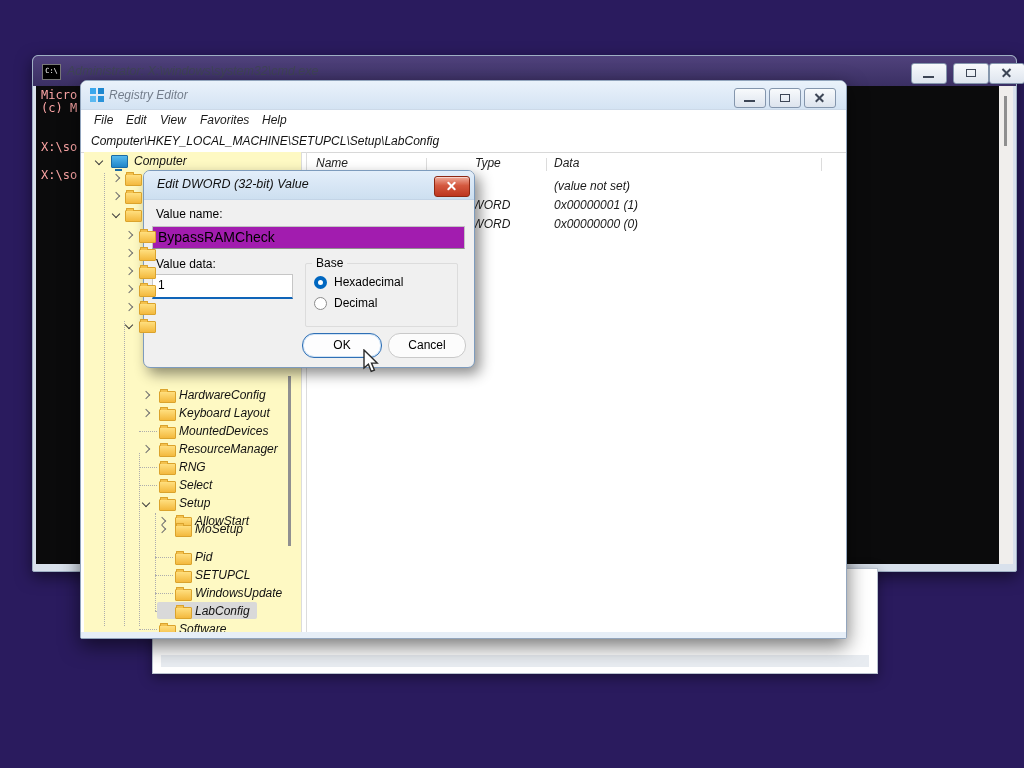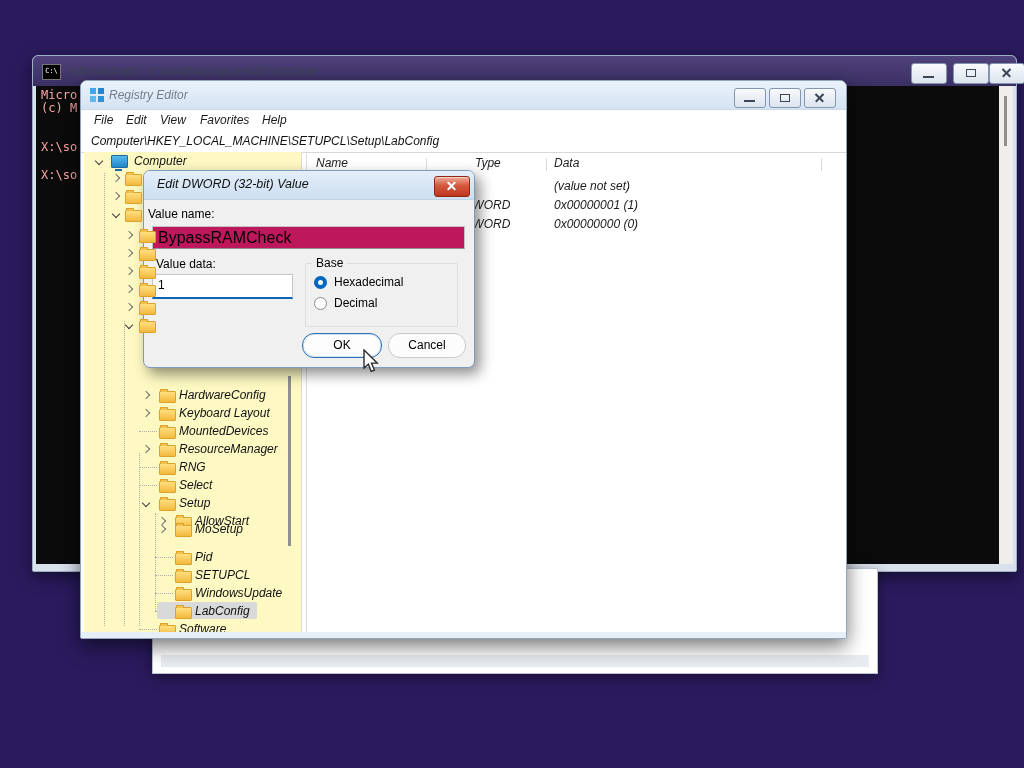--- a/index.html
+++ b/index.html
@@ -81,22 +81,22 @@
   .dlg{position:absolute;left:143px;top:170px;width:330px;height:196px;background:#f0f0f0;
     border:1px solid #7d9bbd;border-radius:7px;box-shadow:5px 6px 14px rgba(0,0,0,.45);}
   .dlg-titlebar{position:absolute;left:0;top:0;right:0;height:28px;border-radius:6px 6px 0 0;
     background:linear-gradient(#e3eefa,#cddff0);border-bottom:1px solid #c3d4e6;}
   .dlg-title{position:absolute;left:13px;top:6px;font-size:12.5px;font-style:italic;color:#111;}
   .dlg-close{position:absolute;left:290px;top:5px;width:34px;height:19px;border:1px solid #8e2813;border-radius:3px;
     background:linear-gradient(#f0ac9b,#d4593f 45%,#bd3620);box-shadow:inset 0 1px 0 rgba(255,255,255,.5);}
   .dlg-close .x1,.dlg-close .x2{position:absolute;left:11px;top:8px;width:11px;height:2px;background:#fff;border-radius:1px;}
   .dlg-close .x1{transform:rotate(45deg);} .dlg-close .x2{transform:rotate(-45deg);}
   .dlg label,.dlg .lbl{position:absolute;font-size:12px;color:#000;}
-  .fld-name{position:absolute;left:8px;top:55px;width:306px;height:21px;background:#be185d;
-    border:1px solid #c2c2c2;border-bottom:1px solid #8f8f8f;font-size:16px;line-height:21px;padding-left:5px;color:#000;}
+  .fld-name{position:absolute;left:8px;top:55px;width:306px;height:21px;background:#a21caf;
+    border:1px solid #c2c2c2;border-bottom:1px solid #8f8f8f;font-size:14px;line-height:21px;padding-left:5px;color:#000;}
   .fld-data{position:absolute;left:8px;top:103px;width:134px;height:22px;background:#fff;
     border:1px solid #c6c6c6;border-bottom:2px solid #0f64b8;font-size:12px;line-height:21px;padding-left:5px;color:#000;}
   .grp{position:absolute;left:161px;top:92px;width:151px;height:62px;border:1px solid #dcdcdc;border-radius:2px;}
   .grp-lbl{position:absolute;left:168px;top:85px;background:#f0f0f0;padding:0 4px;font-size:12px;color:#000;}
   .radio{position:absolute;width:13px;height:13px;border-radius:50%;background:#fff;box-sizing:border-box;}
   .radio.on{border:4px solid #0067c0;}
   .radio.off{border:1px solid #8c8c8c;}
   .btn{position:absolute;top:162px;height:23px;border-radius:12px;font-size:12px;text-align:center;line-height:22px;color:#000;}
   .btn-ok{left:158px;width:78px;background:#fdfdfe;border:1px solid #2f6fb5;box-shadow:inset 0 0 0 1px #cfe3f6;}
   .btn-cancel{left:244px;width:76px;background:#fcfcfc;border:1px solid #c9c9c9;}
@@ -332,21 +332,21 @@
   </div>
 
   <div class="dlg">
     <div class="dlg-titlebar">
       <div class="dlg-title">Edit DWORD (32-bit) Value</div>
       <div class="dlg-close">
         <span class="x1"></span>
           <span class="x2"></span>
       </div>
     </div>
-    <div class="lbl" style="left:4px;top:36px;">Value name:</div>
+    <div class="lbl" style="left:12px;top:36px;">Value name:</div>
     <div class="fld-name">BypassRAMCheck</div>
     <div class="lbl" style="left:12px;top:86px;">Value data:</div>
     <div class="fld-data">1</div>
     <div class="grp"></div>
     <div class="grp-lbl">Base</div>
     <span class="radio on" style="left:170px;top:105px;"></span>
     <div class="lbl" style="left:190px;top:104px;">Hexadecimal</div>
     <span class="radio off" style="left:170px;top:126px;"></span>
     <div class="lbl" style="left:190px;top:125px;">Decimal</div>
     <div class="btn btn-ok">OK</div>

